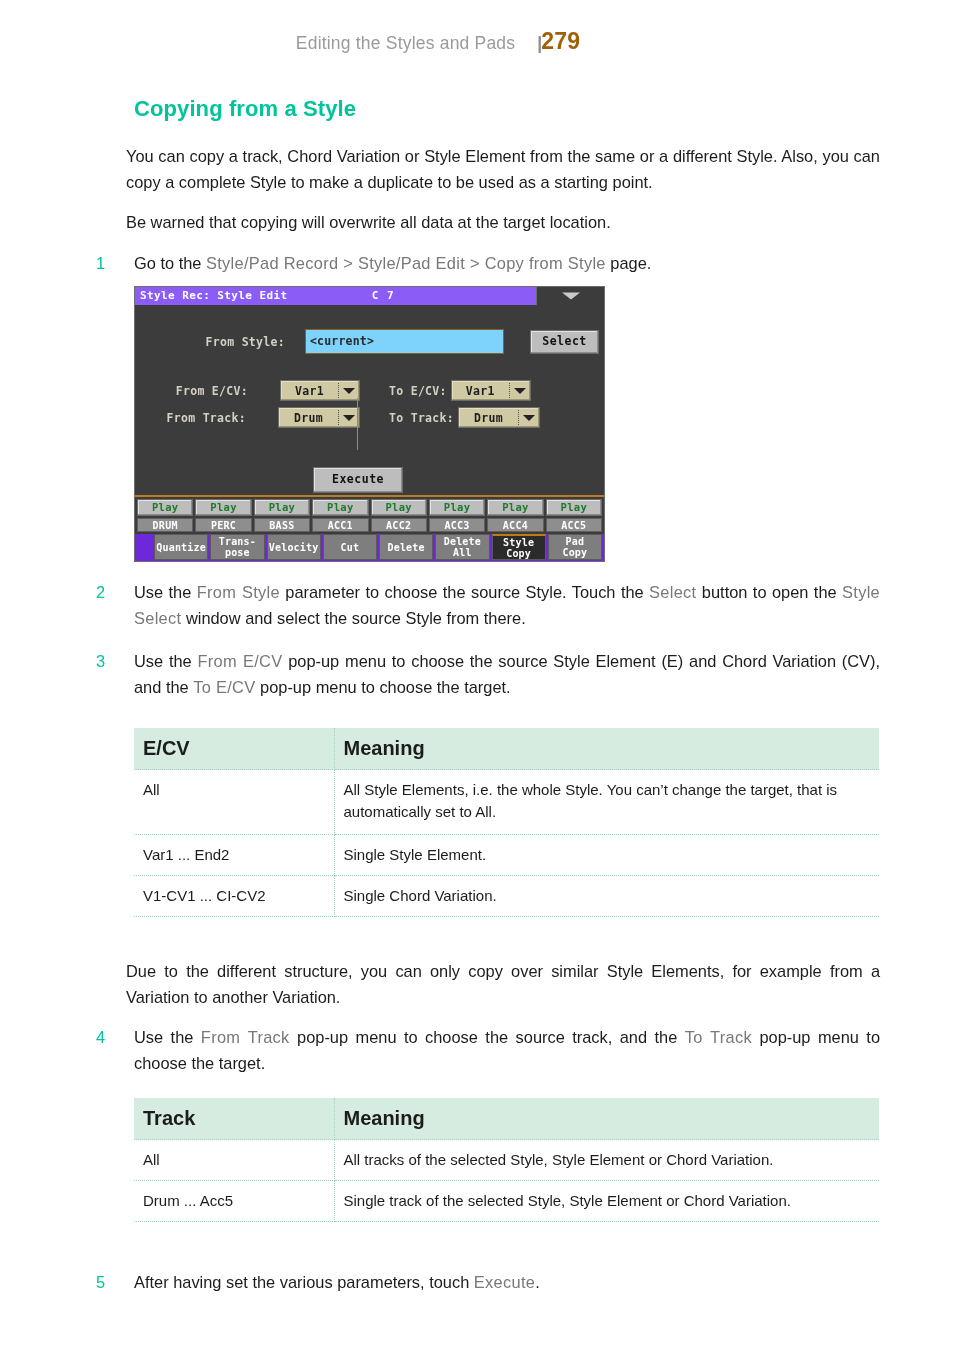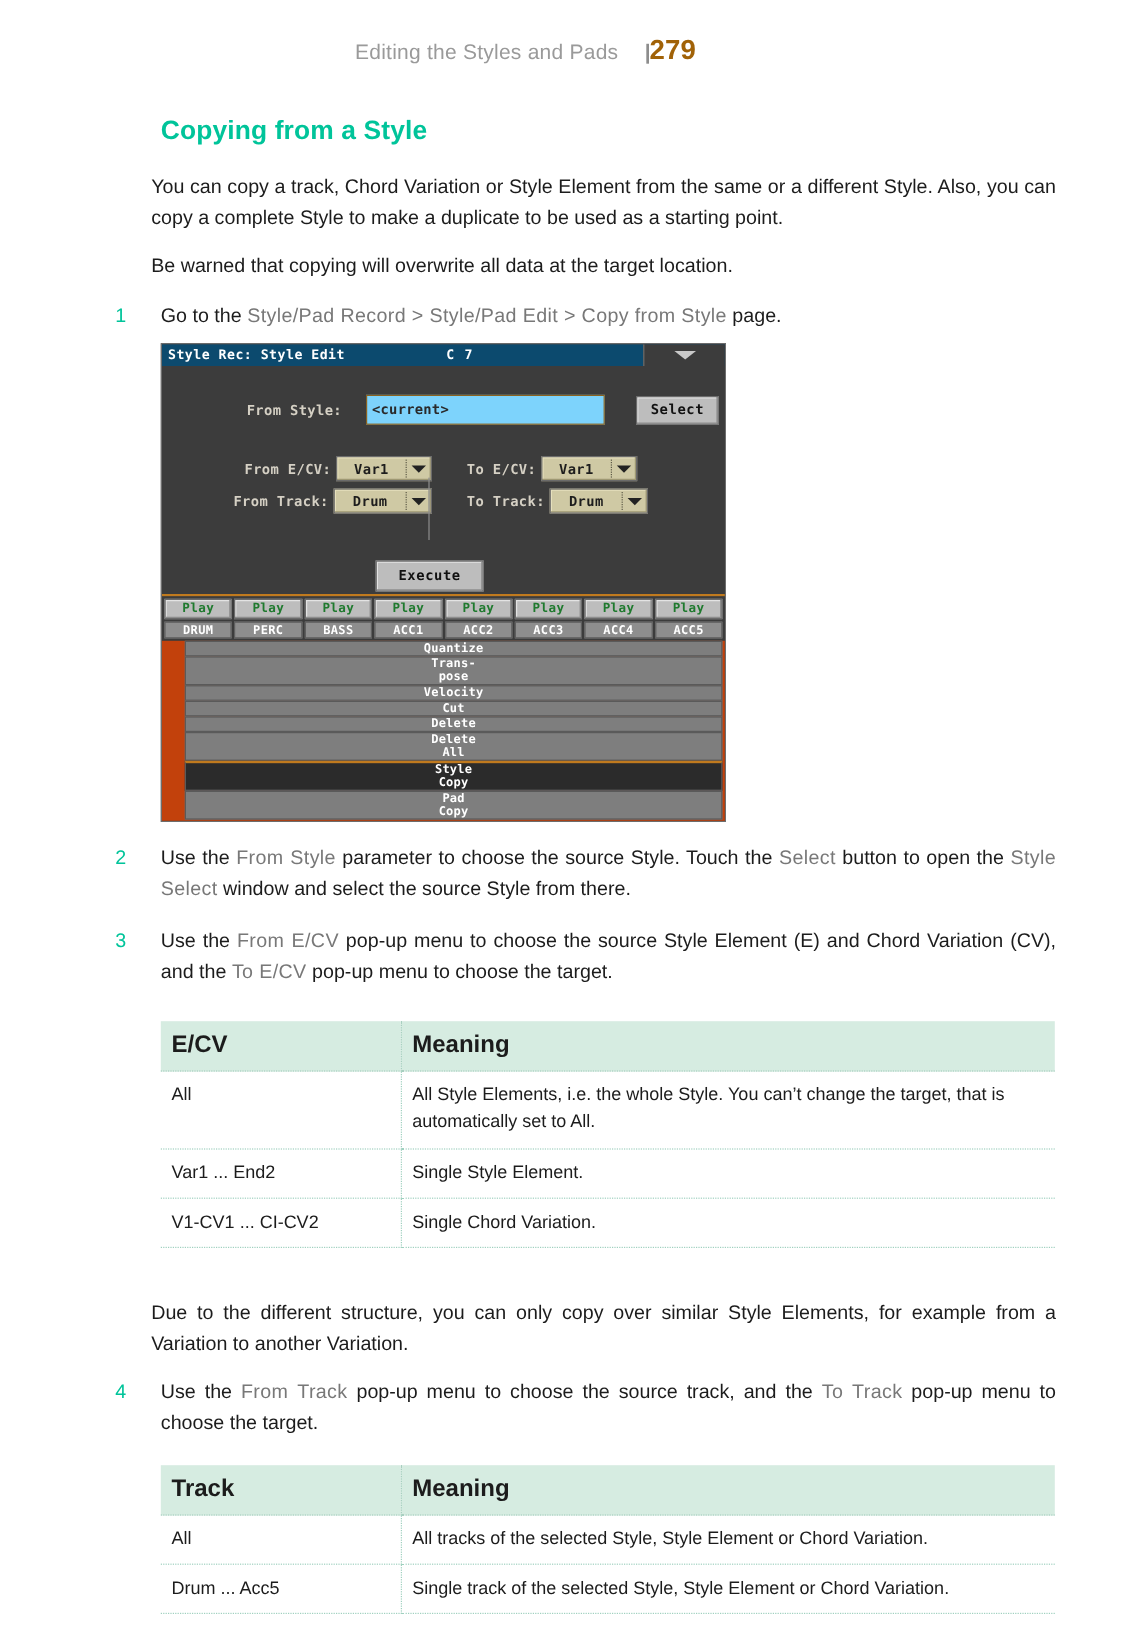--- a/index.html
+++ b/index.html
@@ -100,21 +100,21 @@
     border: 1px solid #6d6d6d;
     box-sizing: border-box;
     font-family: "DejaVu Sans Mono", monospace;
     user-select: none;
   }
 
   .dev-titlebar {
     display: flex;
     height: 18px;
     align-items: stretch;
-    background: #0c4a6e;
+    background: #8b5cf6;
   }
   .dev-title {
     flex: 0 0 auto;
     padding: 0 5px;
     color: #ffffff;
     font-size: 11px;
     font-weight: 700;
     line-height: 18px;
     letter-spacing: .4px;
     white-space: nowrap;
@@ -208,21 +208,21 @@
     background: #8d8d8d;
   }
 
   .row-pair {
     display: flex;
     align-items: center;
     margin-top: 6px;
   }
   .row-pair.first { margin-top: 26px; }
 
-  .cell-left  { display:flex; align-items:center; width: 225px; justify-content: flex-end; padding-right: 3px;}
+  .cell-left  { display:flex; align-items:center; width: 225px; justify-content: flex-end; padding-right: 3px; gap: 28px;}
   .cell-right { display:flex; align-items:center; padding-left: 26px;}
 
   .combo {
     height: 21px;
     background: #cfc9a4;
     border: 1px solid #6b6b6b;
     box-shadow: inset -1px -1px 0 #9e9873, inset 1px 1px 0 #e6e0bd;
     display: flex;
     align-items: center;
     margin-left: 4px;
@@ -304,23 +304,22 @@
     height: 14px;
     line-height: 13px;
     background: #8e8e8e;
     border: 1px solid #5f5f5f;
     color: #ffffff;
     font-size: 10px;
     font-weight: 700;
     letter-spacing: .3px;
   }
   .dev-tabs {
-    background: #c2410c;
+    background: #6d28d9;
     padding: 0 1px 1px 18px;
-    flex-direction: column;
   }
   .dev-tabs > div {
     margin: 0 1px;
     height: 26px;
     background: #7e7e7e;
     border: 1px solid #5a5a5a;
     color: #ffffff;
     font-size: 10px;
     font-weight: 700;
     letter-spacing: .2px;

